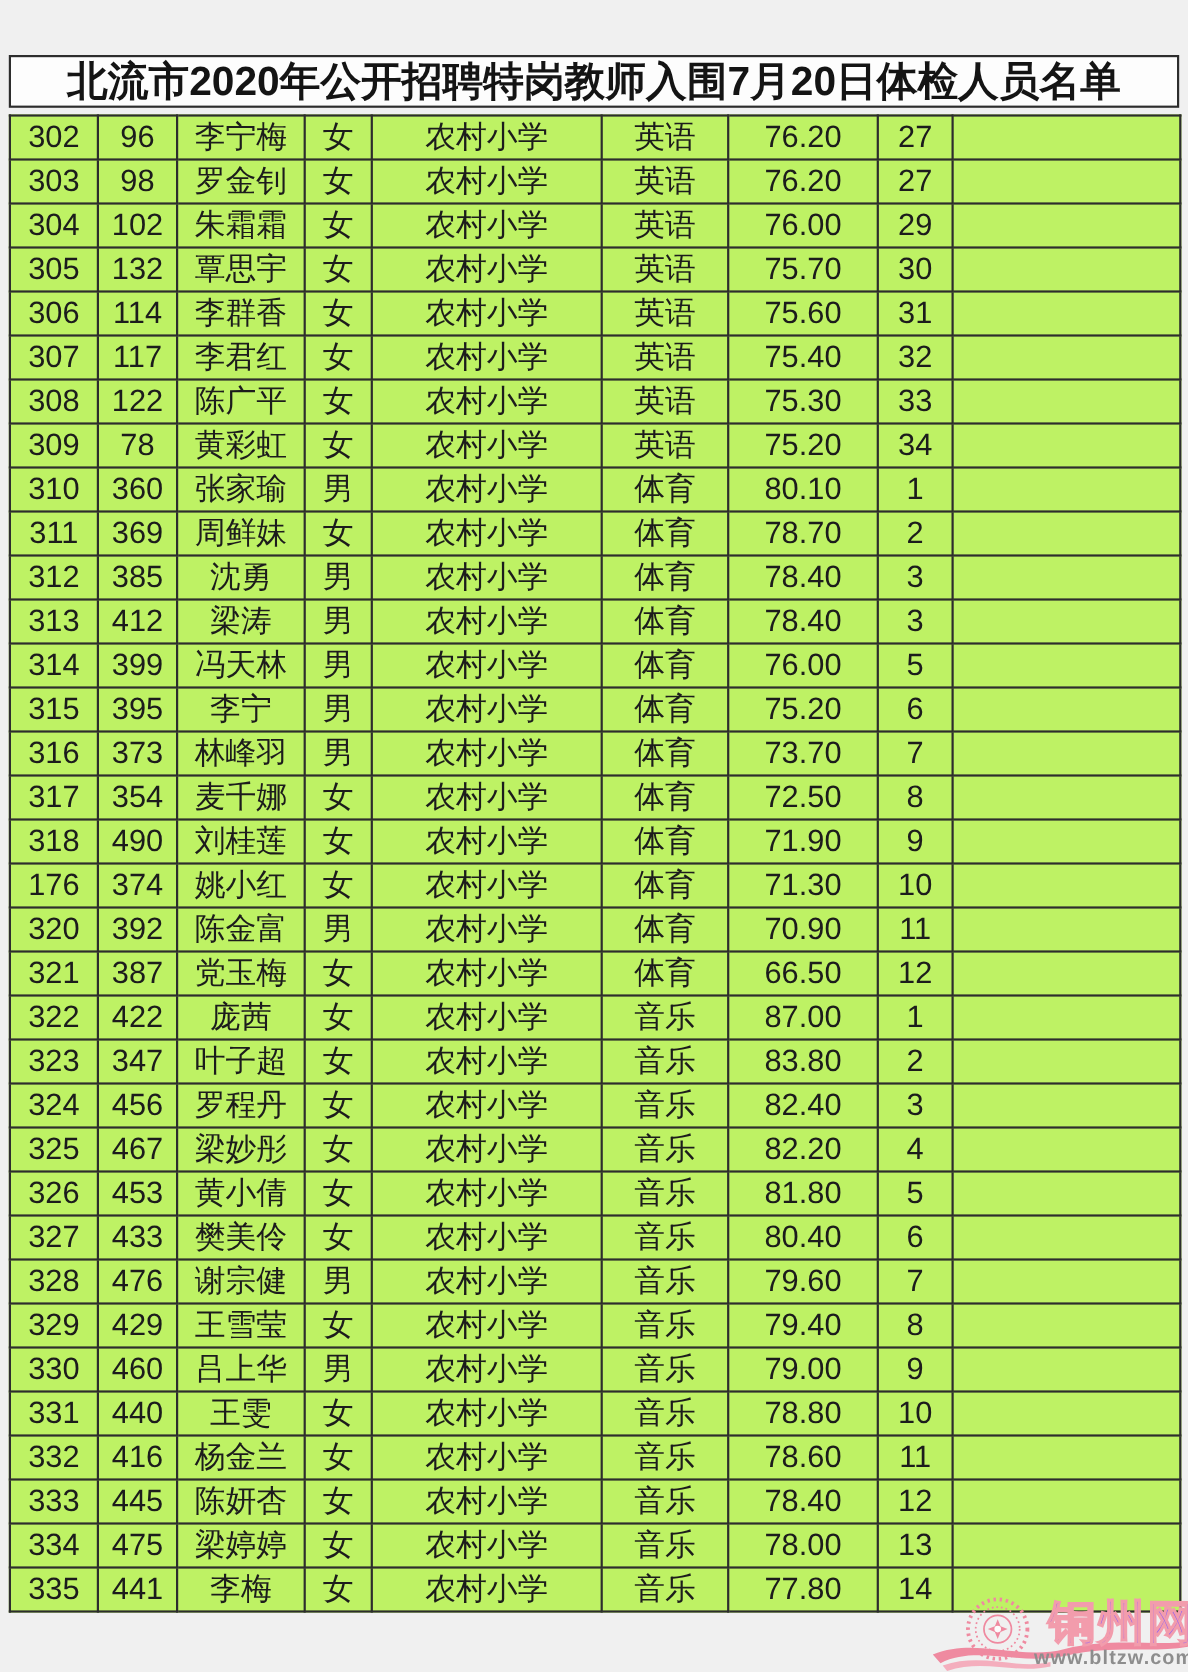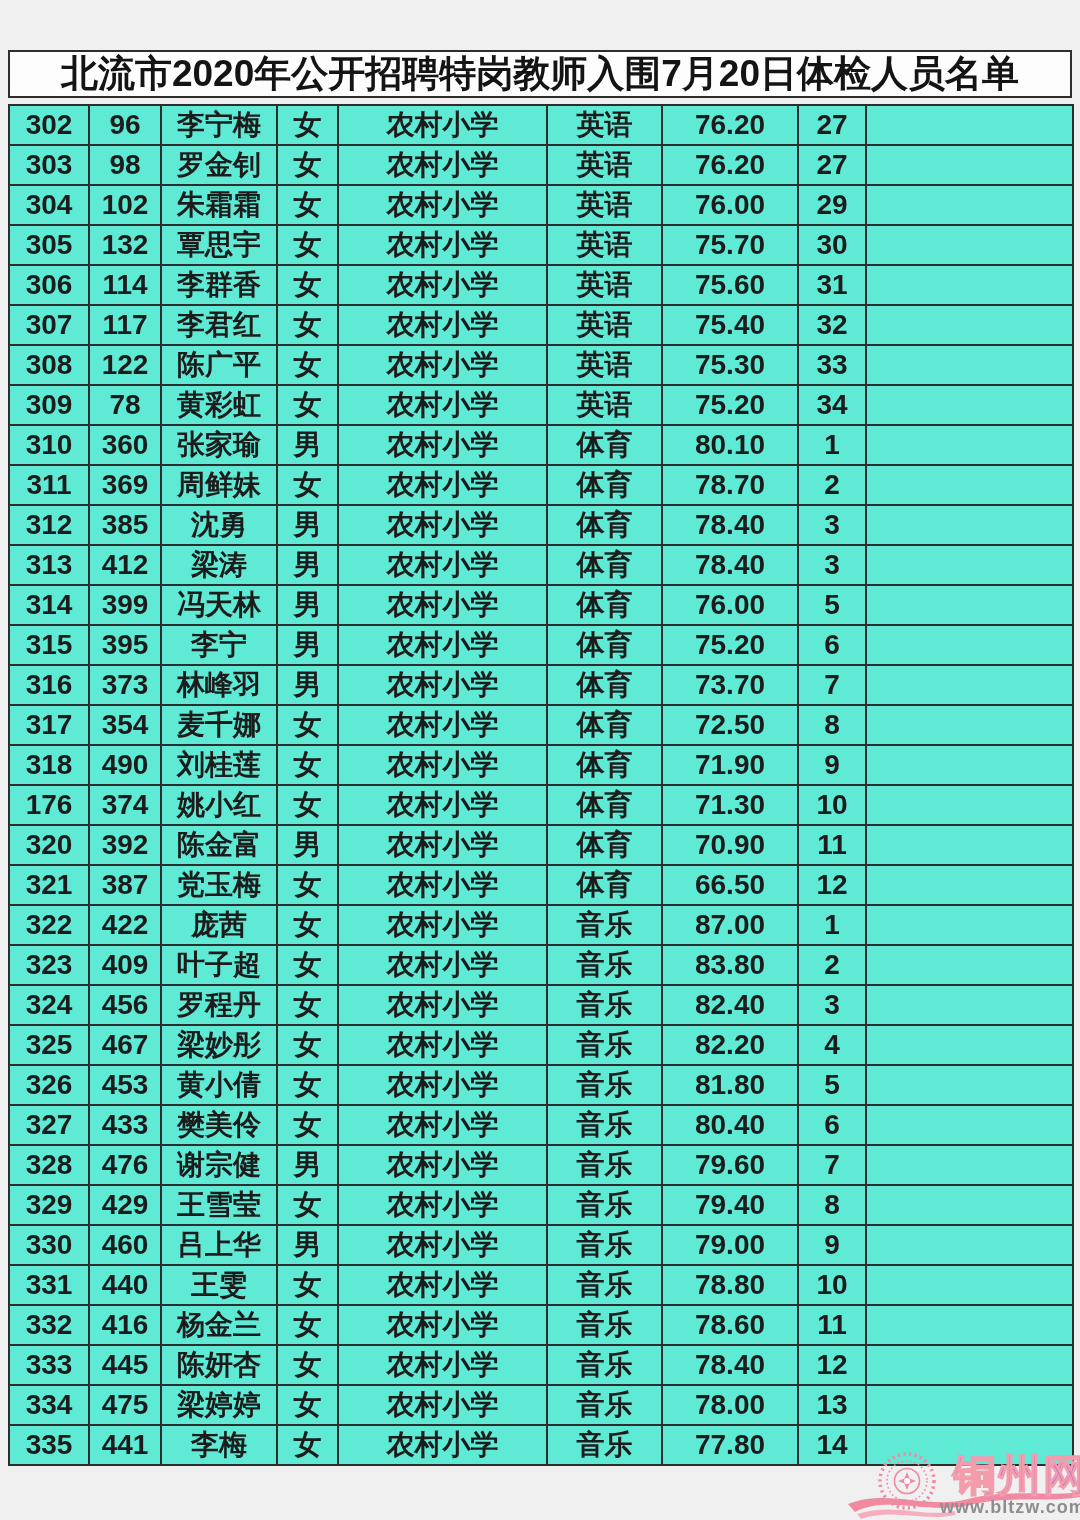--- a/index.html
+++ b/index.html
@@ -25,22 +25,21 @@
     margin-bottom: 6px;
     white-space: nowrap;
     overflow: hidden;
     margin-top: 40px;
   }
 
   table.roster {
     width: 1064px;
     border-collapse: collapse;
     table-layout: fixed;
-    background: #5eead4;
-    font-weight: bold;
+    background: #bef264;
   }
   table.roster td {
     border: 2px solid #2d2d2d;
     height: 40px;
     text-align: center;
     vertical-align: middle;
     font-size: 28px;
     color: #1c1c1c;
     white-space: nowrap;
     overflow: hidden;
@@ -326,21 +325,21 @@
           <td>庞茜</td>
           <td>女</td>
           <td>农村小学</td>
           <td>音乐</td>
           <td>87.00</td>
           <td>1</td>
           <td></td>
         </tr>
         <tr>
           <td>323</td>
-          <td>409</td>
+          <td>347</td>
           <td>叶子超</td>
           <td>女</td>
           <td>农村小学</td>
           <td>音乐</td>
           <td>83.80</td>
           <td>2</td>
           <td></td>
         </tr>
         <tr>
           <td>324</td>

